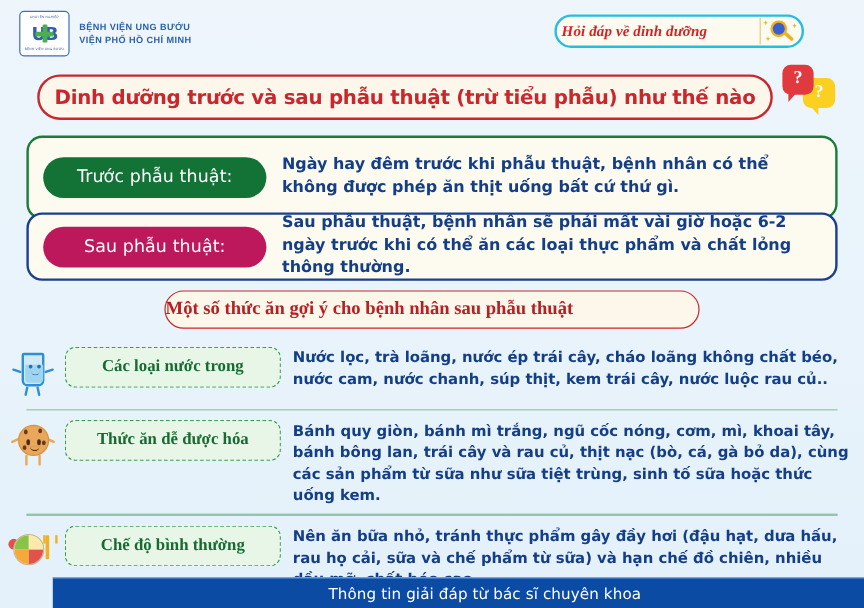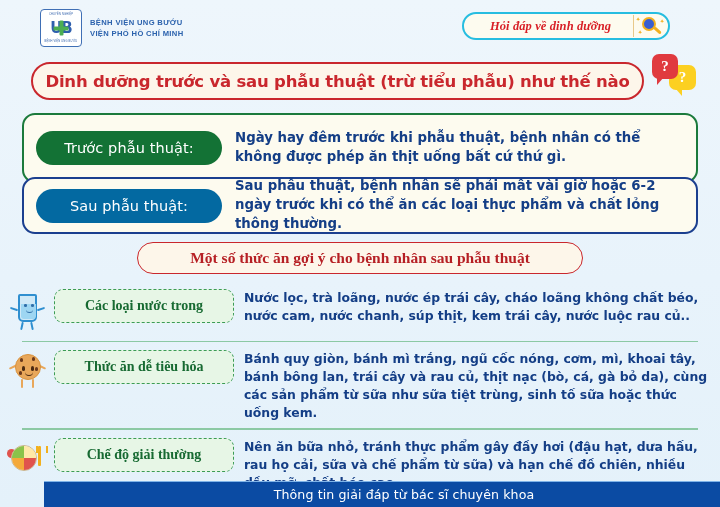--- a/index.html
+++ b/index.html
@@ -11,21 +11,21 @@
   }
   #page {
     position: relative;
     width: 720px; height: 507px;
     background: linear-gradient(180deg,#eef6fc 0%,#e8f3fb 55%,#e4f1fa 100%);
   }
 
   
   .header { position:absolute; left:0; top:0; width:720px; height:54px; }
 
-  .logo-wrap { position:absolute; left:16px; top:9px; display:flex; align-items:center; gap:8px;margin-left:24px; }
+  .logo-wrap { position:absolute; left:16px; top:9px; display:flex; align-items:center; gap:8px; }
   .logo-box {
     width:42px; height:38px; border:1px solid #3f6fb5; border-radius:4px;
     background:#ffffff; position:relative; overflow:hidden;
   }
   .logo-box .lg-top, .logo-box .lg-bot {
     position:absolute; left:0; width:100%; text-align:center;
     font-size:2.6px; color:#2a5ba8; letter-spacing:.2px; line-height:1.25;
   }
   .logo-box .lg-top { top:2.5px; }
   .logo-box .lg-bot { bottom:2.5px; }
@@ -50,21 +50,21 @@
   }
 
   .hd-banner {
     position:absolute; left:462px; top:12px;
     width:208px; height:28px;
     border:2px solid #27bde0; border-radius:15px;
     background:#fdfbef;
     display:flex; align-items:center;
   }
   .hd-banner .hd-txt {
-    flex:1; text-align:center; font-size:12.5px; font-weight:bold;
+    flex:1; text-align:left; font-size:12.5px; font-weight:bold;
     font-style:italic; color:#d81f26;
     font-family:"Liberation Serif", serif; letter-spacing:.1px;
     padding-left:4px;
   }
   .hd-sep { width:1px; height:22px; background:#e8c98a; }
   .hd-glass { width:34px; height:26px; position:relative; }
   .hd-glass .lens {
     position:absolute; left:8px; top:4px; width:14px; height:14px;
     border-radius:50%; border:2.4px solid #f2b01e; background:#3a5fd0;
   }
@@ -119,33 +119,33 @@
   }
   .panel.green { top:113px; height:70px; border:2.2px solid #1b7a3c; }
   .panel.blue  { top:177px; height:57px; border:2.2px solid #1b3f8f; }
   .pill {
     flex:none; width:186px; height:34px; border-radius:17px;
     display:flex; align-items:center; justify-content:center;
     color:#ffffff; font-size:14.5px; letter-spacing:.1px;
     font-family:"DejaVu Sans", sans-serif;
   }
   .pill.green { background:#137235; }
-  .pill.blue  { background:#0369a1; }
+  .pill.blue  { background:#be185d; }
   .panel .body {
     flex:1; padding-left:13px; color:#143e86;
     font-size:13.3px; line-height:1.42; font-weight:bold;
     font-family:"DejaVu Sans", sans-serif;
   }
 
   
   .sec-head {
     position:absolute; left:137px; top:242px; width:446px; height:32px;
     border:1.6px solid #c9272d; border-radius:16px;
     background:#fdf6ea;
-    display:flex; align-items:center; justify-content:center;
+    display:flex; align-items:center; justify-content:flex-start;
   }
   .sec-head span {
     font-size:15.5px; font-weight:bold; color:#b61f24;
     font-family:"Liberation Serif", serif;
   }
 
   
   .rows { position:absolute; left:0; top:281px; width:720px; }
   .row { position:relative; display:flex; align-items:flex-start; padding:6px 0 6px 0; }
   .row .icon-cell { flex:none; width:54px; display:flex; justify-content:center; padding-top:4px; }
@@ -332,21 +332,21 @@
             <div class="chip" style="left:19px;top:12px;"></div>
             <div class="chip" style="left:3px;top:16px;"></div>
             <div class="ck-eye" style="left:6px;"></div>
             <div class="ck-eye" style="left:15px;"></div>
             <div class="ck-smile"></div>
           </div>
         </div>
       </div>
       <div class="label-cell">
         <div class="tag">
-          <span>Thức ăn dễ tiêu hóa</span>
+          <span>Thức ăn dễ được hóa</span>
         </div>
       </div>
       <div class="text-cell">Bánh quy giòn, bánh mì trắng, ngũ cốc nóng, cơm, mì, khoai tây, bánh bông lan, trái cây và rau củ, thịt nạc (bò, cá, gà bỏ da), cùng các sản phẩm từ sữa như sữa tiệt trùng, sinh tố sữa hoặc thức uống kem.</div>
     </div>
 
     <div class="divider"></div>
 
     <div class="row">
       <div class="icon-cell">
         <div class="ic">
@@ -355,21 +355,21 @@
             <div class="q q1"></div>
               <div class="q q2"></div>
             <div class="q q3"></div>
               <div class="q q4"></div>
           </div>
           <div class="fork"></div>
         </div>
       </div>
       <div class="label-cell">
         <div class="tag">
-          <span>Chế độ giải thường</span>
+          <span>Chế độ bình thường</span>
         </div>
       </div>
       <div class="text-cell">Nên ăn bữa nhỏ, tránh thực phẩm gây đầy hơi (đậu hạt, dưa hấu, rau họ cải, sữa và chế phẩm từ sữa) và hạn chế đồ chiên, nhiều dầu mỡ, chất béo cao.</div>
     </div>
 
   </div>
 
   <div class="footer">
     <span>Thông tin giải đáp từ bác sĩ chuyên khoa</span>
   </div>

